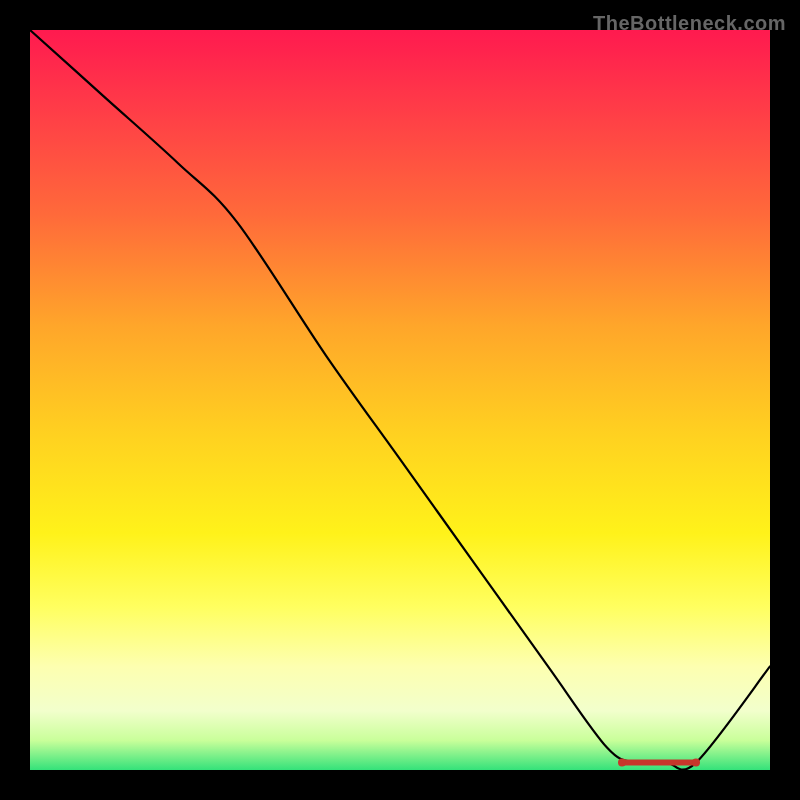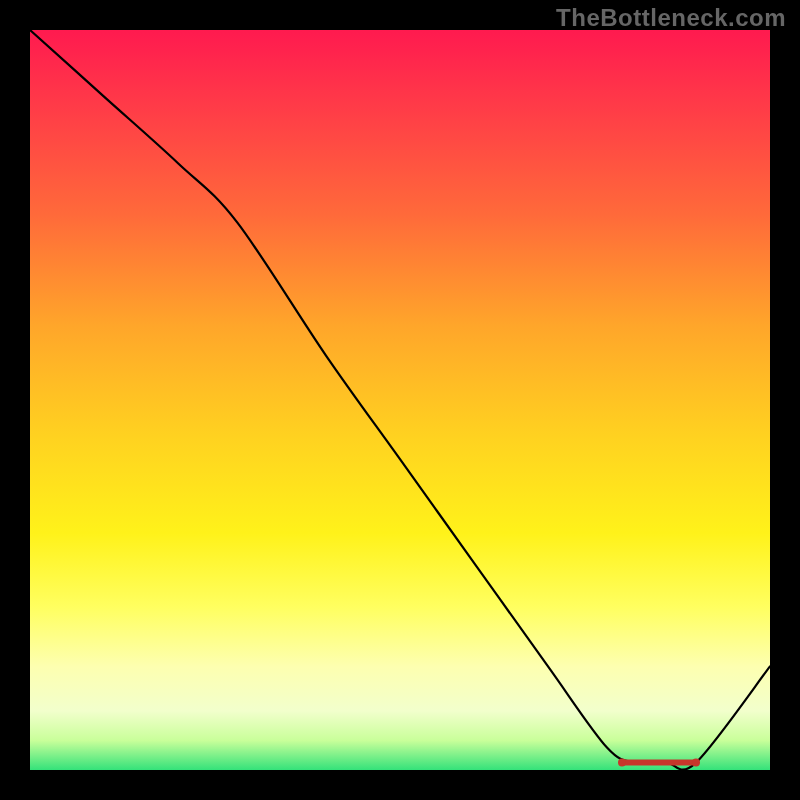--- a/index.html
+++ b/index.html
@@ -12,24 +12,24 @@
     font-family: Arial, Helvetica, sans-serif;
   }
   .frame {
     position: relative;
     width: 800px;
     height: 800px;
     background: #000;
   }
   .watermark {
     position: absolute;
-    top: 4px;
+    top: 12px;
     right: 14px;
     color: #666;
-    font-size: 24px;
+    font-size: 20px;
     font-weight: 600;
     letter-spacing: 0.5px;
     user-select: none;
   }
   .plot-area {
     position: absolute;
     left: 30px;
     top: 30px;
     width: 740px;
     height: 740px;

